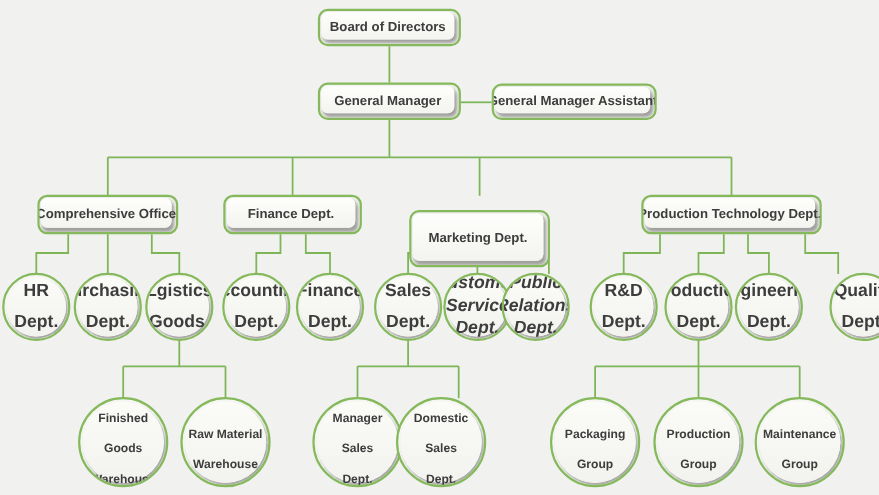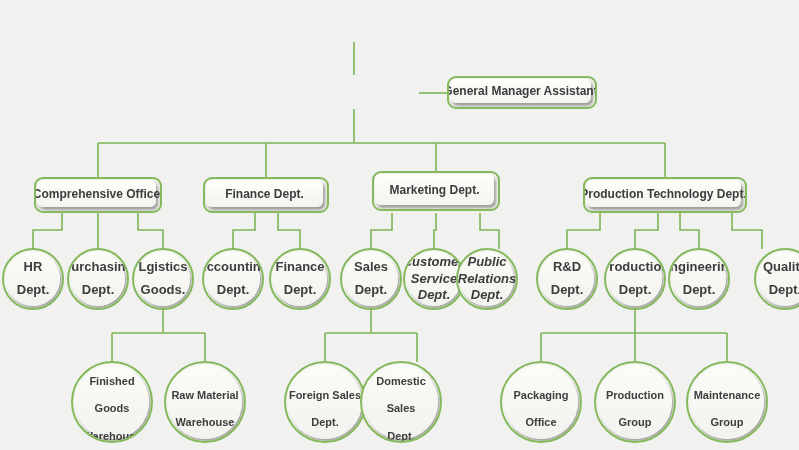--- a/index.html
+++ b/index.html
@@ -38,21 +38,21 @@
   .circle .inner{
     position:absolute;inset:2px;border-radius:50%;
     background:linear-gradient(180deg,#fbfbf8,#f2f2ee);
     box-shadow:2px 3px 3px rgba(100,100,100,.55);
     display:flex;align-items:center;justify-content:center;
   }
   .circle .label{
     font-weight:bold;text-align:center;white-space:pre-line;width:max-content;
   }
   .circle.sm{width:62px;height:62px;top:248px;}
-  .circle.sm .label{font-size:13px;line-height:1.75;}
+  .circle.sm .label{font-size:16px;line-height:1.75;}
   .circle.sm.tight .label{line-height:1.3;font-style:italic;}
   .circle.lg{width:82px;height:82px;top:361px;}
   .circle.lg .label{font-size:11px;line-height:2.5;margin-top:14px;}
 </style>
 </head>
 <body>
 
 <div id="canvas">
 
   <svg id="connector-layer" width="799" height="450">
@@ -61,38 +61,48 @@
     <path d="M354,109 L354,143 M98,143 L665,143 M98,143 L98,178 M266,143 L266,178 M436,143 L436,178 M665,143 L665,178"></path>
     <path d="M62,213 L62,230 L33,230 L33,249 M98,213 L98,249 M138,213 L138,230 L163,230 L163,249"></path>
     <path d="M255,213 L255,230 L233,230 L233,249 M278,213 L278,230 L300,230 L300,249"></path>
     <path d="M392,213 L392,230 L371,230 L371,249 M436,213 L436,230 L434,230 L434,249 M480,213 L480,230 L499,230 L499,249"></path>
     <path d="M600,213 L600,230 L567,230 L567,249 M658,213 L658,230 L635,230 L635,249 M680,213 L680,230 L699,230 L699,249 M732,213 L732,230 L762,230 L762,249"></path>
     <path d="M163,308 L163,333 M112,333 L205,333 M112,333 L112,362 M205,333 L205,362"></path>
     <path d="M371,308 L371,333 M325,333 L417,333 M325,333 L325,362 M417,333 L417,362"></path>
     <path d="M635,308 L635,362 M541,333 L727,333 M541,333 L541,362 M727,333 L727,362"></path>
   </svg>
 
-
+  <div class="box" style="left:289px;top:8px;width:130px;height:34px">
+    <div class="inner">
+      <span class="label">Board of Directors</span>
+    </div>
+  </div>
+
+  <div class="box" style="left:289px;top:75px;width:130px;height:34px">
+    <div class="inner">
+      <span class="label">General Manager</span>
+    </div>
+  </div>
   <div class="box" style="left:447px;top:76px;width:150px;height:33px">
     <div class="inner">
       <span class="label">General Manager Assistant</span>
     </div>
   </div>
 
   <div class="box" style="left:203px;top:177px;width:126px;height:36px">
     <div class="inner">
       <span class="label">Finance Dept.</span>
     </div>
   </div>
   <div class="box" style="left:34px;top:177px;width:128px;height:36px">
     <div class="inner">
       <span class="label">Comprehensive Office</span>
     </div>
   </div>
-  <div class="box" style="left:372px;top:171px;width:128px;height:40px">
+  <div class="box" style="left:372px;top:191px;width:128px;height:52px">
     <div class="inner">
       <span class="label">Marketing Dept.</span>
     </div>
   </div>
   <div class="box" style="left:583px;top:177px;width:164px;height:36px">
     <div class="inner">
       <span class="label">Production Technology Dept.</span>
     </div>
   </div>
 
@@ -178,34 +188,34 @@
     </div>
   </div>
   <div class="circle lg" style="left:164px">
     <div class="inner">
       <span class="label">Raw Material
 Warehouse</span>
     </div>
   </div>
   <div class="circle lg" style="left:284px">
     <div class="inner">
-      <span class="label">Foreign Sales
+      <span class="label">Manager Sales
 Dept.</span>
     </div>
   </div>
   <div class="circle lg" style="left:360px">
     <div class="inner">
       <span class="label">Domestic Sales
 Dept.</span>
     </div>
   </div>
   <div class="circle lg" style="left:500px">
     <div class="inner">
       <span class="label">Packaging
-Office</span>
+Group</span>
     </div>
   </div>
   <div class="circle lg" style="left:594px">
     <div class="inner">
       <span class="label">Production
 Group</span>
     </div>
   </div>
   <div class="circle lg" style="left:686px">
     <div class="inner">

